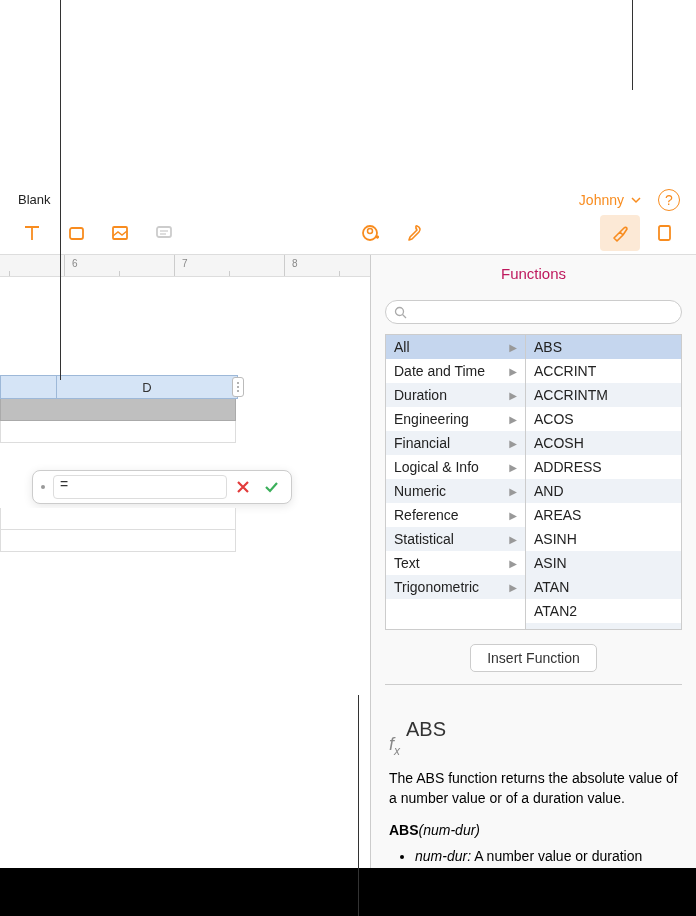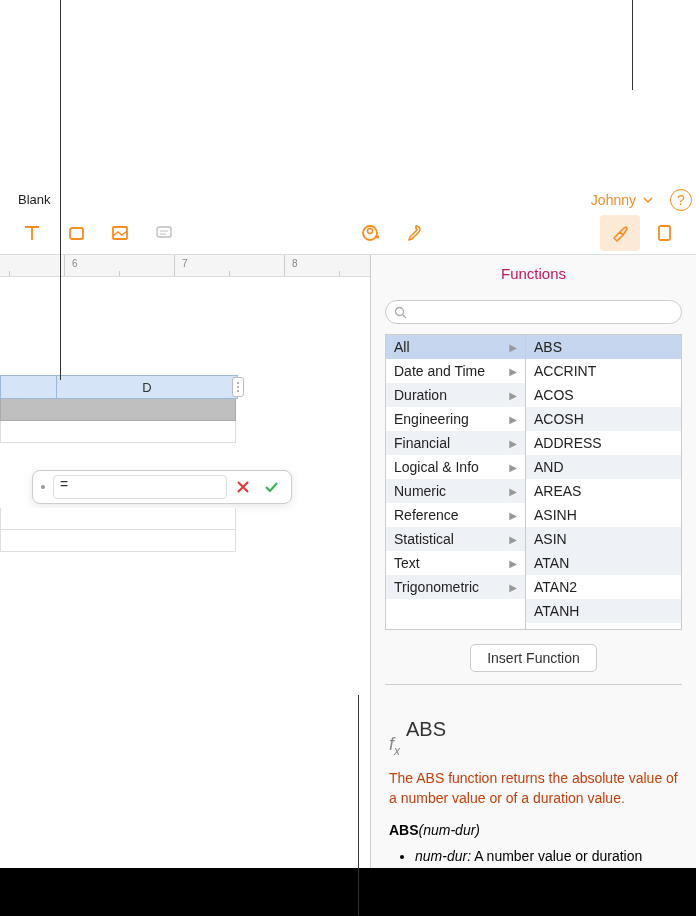--- a/index.html
+++ b/index.html
@@ -43,21 +43,21 @@
       z-index: 100;
     }
     .top-area {
       height: 93px;
       background: #fff;
     }
     .titlebar {
       display: flex;
       justify-content: space-between;
       align-items: center;
-      padding: 4px 4px 2px 18px;
+      padding: 4px 16px 2px 18px;
       height: 25px;
       margin-top: 93px;
     }
     .doc-title {
       font-size: 13px;
       color: #222;
     }
     .user-section {
       display: flex;
       align-items: center;
@@ -355,21 +355,21 @@
     }
     .fx-symbol sub {
       font-size: 12px;
     }
     .func-name-big {
       font-size: 20px;
       color: #333;
     }
     .func-desc {
       font-size: 14px;
-      color: #c2410c;
+      color: #000000;
       line-height: 1.45;
       margin-bottom: 14px;
     }
     .func-syntax {
       font-size: 14px;
       margin-bottom: 8px;
     }
     .func-syntax b {
       font-weight: 700;
     }
@@ -583,20 +583,23 @@
             <span class="arrow-right">▶</span>
           </div>
       </div>
       <div class="func-list">
         <div class="list-item selected">
             <span>ABS</span>
           </div>
         <div class="list-item">
             <span>ACCRINT</span>
           </div>
+        <div class="list-item alt">
+            <span>ACCRINTM</span>
+          </div>
         <div class="list-item">
             <span>ACOS</span>
           </div>
         <div class="list-item alt">
             <span>ACOSH</span>
           </div>
         <div class="list-item">
             <span>ADDRESS</span>
           </div>
         <div class="list-item alt">

